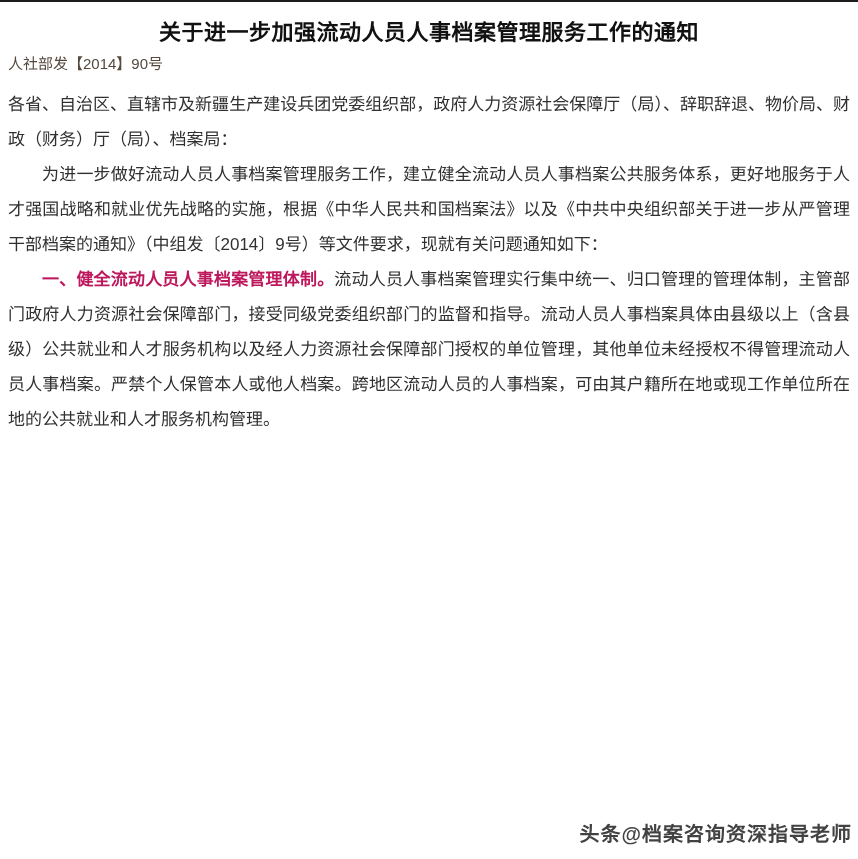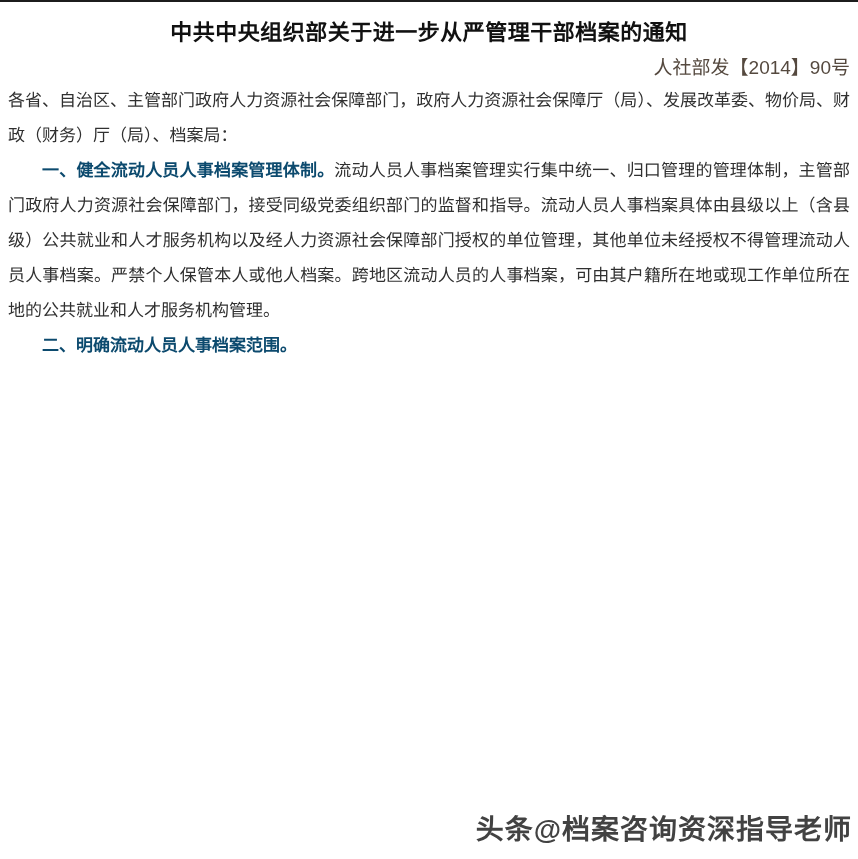--- a/index.html
+++ b/index.html
@@ -22,62 +22,62 @@
   }
   h1.doc-title {
     margin: 12px 0 6px 0;
     text-align: center;
     font-size: 22px;
     font-weight: 700;
     color: #111111;
     letter-spacing: 0.5px;
   }
   .doc-number {
-    text-align: right;
-    font-size: 19px;
+    text-align: left;
+    font-size: 15px;
     color: #55493f;
-    margin: 0 0 4px 0;
+    margin: 0 0 14px 0;
   }
   .doc-body p {
     margin: 0;
     font-size: 17px;
     line-height: 35px;
     color: #303030;
     text-align: justify;
     word-break: break-all;
   }
   .doc-body p.indent { text-indent: 2em; }
   .doc-body p .lead {
     font-weight: 700;
-    color: #0c4a6e;
+    color: #be185d;
   }
   .doc-body p.heading-only {
     font-weight: 700;
     color: #000000;
   }
   .watermark {
     position: absolute;
     right: 6px;
     bottom: 12px;
-    font-size: 28px;
+    font-size: 20px;
     font-weight: 700;
     color: rgba(40, 40, 40, 0.88);
     letter-spacing: 1px;
     text-shadow: 1px 1px 0 rgba(255,255,255,0.55);
     white-space: nowrap;
     pointer-events: none;
   }
 </style>
 </head>
 <body>
 
 <div class="page">
-  <h1 class="doc-title">中共中央组织部关于进一步从严管理干部档案的通知</h1>
+  <h1 class="doc-title">关于进一步加强流动人员人事档案管理服务工作的通知</h1>
   <div class="doc-number">人社部发【2014】90号</div>
   <div class="doc-body" id="doc-body">
-      <p>各省、自治区、主管部门政府人力资源社会保障部门，政府人力资源社会保障厅（局）、发展改革委、物价局、财政（财务）厅（局）、档案局：</p>
+      <p>各省、自治区、直辖市及新疆生产建设兵团党委组织部，政府人力资源社会保障厅（局）、辞职辞退、物价局、财政（财务）厅（局）、档案局：</p>
+      <p class="indent">为进一步做好流动人员人事档案管理服务工作，建立健全流动人员人事档案公共服务体系，更好地服务于人才强国战略和就业优先战略的实施，根据《中华人民共和国档案法》以及《中共中央组织部关于进一步从严管理干部档案的通知》（中组发〔2014〕9号）等文件要求，现就有关问题通知如下：</p>
       <p class="indent"><span class="lead">一、健全流动人员人事档案管理体制。</span>流动人员人事档案管理实行集中统一、归口管理的管理体制，主管部门政府人力资源社会保障部门，接受同级党委组织部门的监督和指导。流动人员人事档案具体由县级以上（含县级）公共就业和人才服务机构以及经人力资源社会保障部门授权的单位管理，其他单位未经授权不得管理流动人员人事档案。严禁个人保管本人或他人档案。跨地区流动人员的人事档案，可由其户籍所在地或现工作单位所在地的公共就业和人才服务机构管理。</p>
-      <p class="indent heading-only"><span class="lead">二、明确流动人员人事档案范围。</span></p>
       <p class="indent heading-only"></p>
     </div>
 </div>
 
 <div class="watermark">头条@档案咨询资深指导老师</div>
 
 </body></html>

